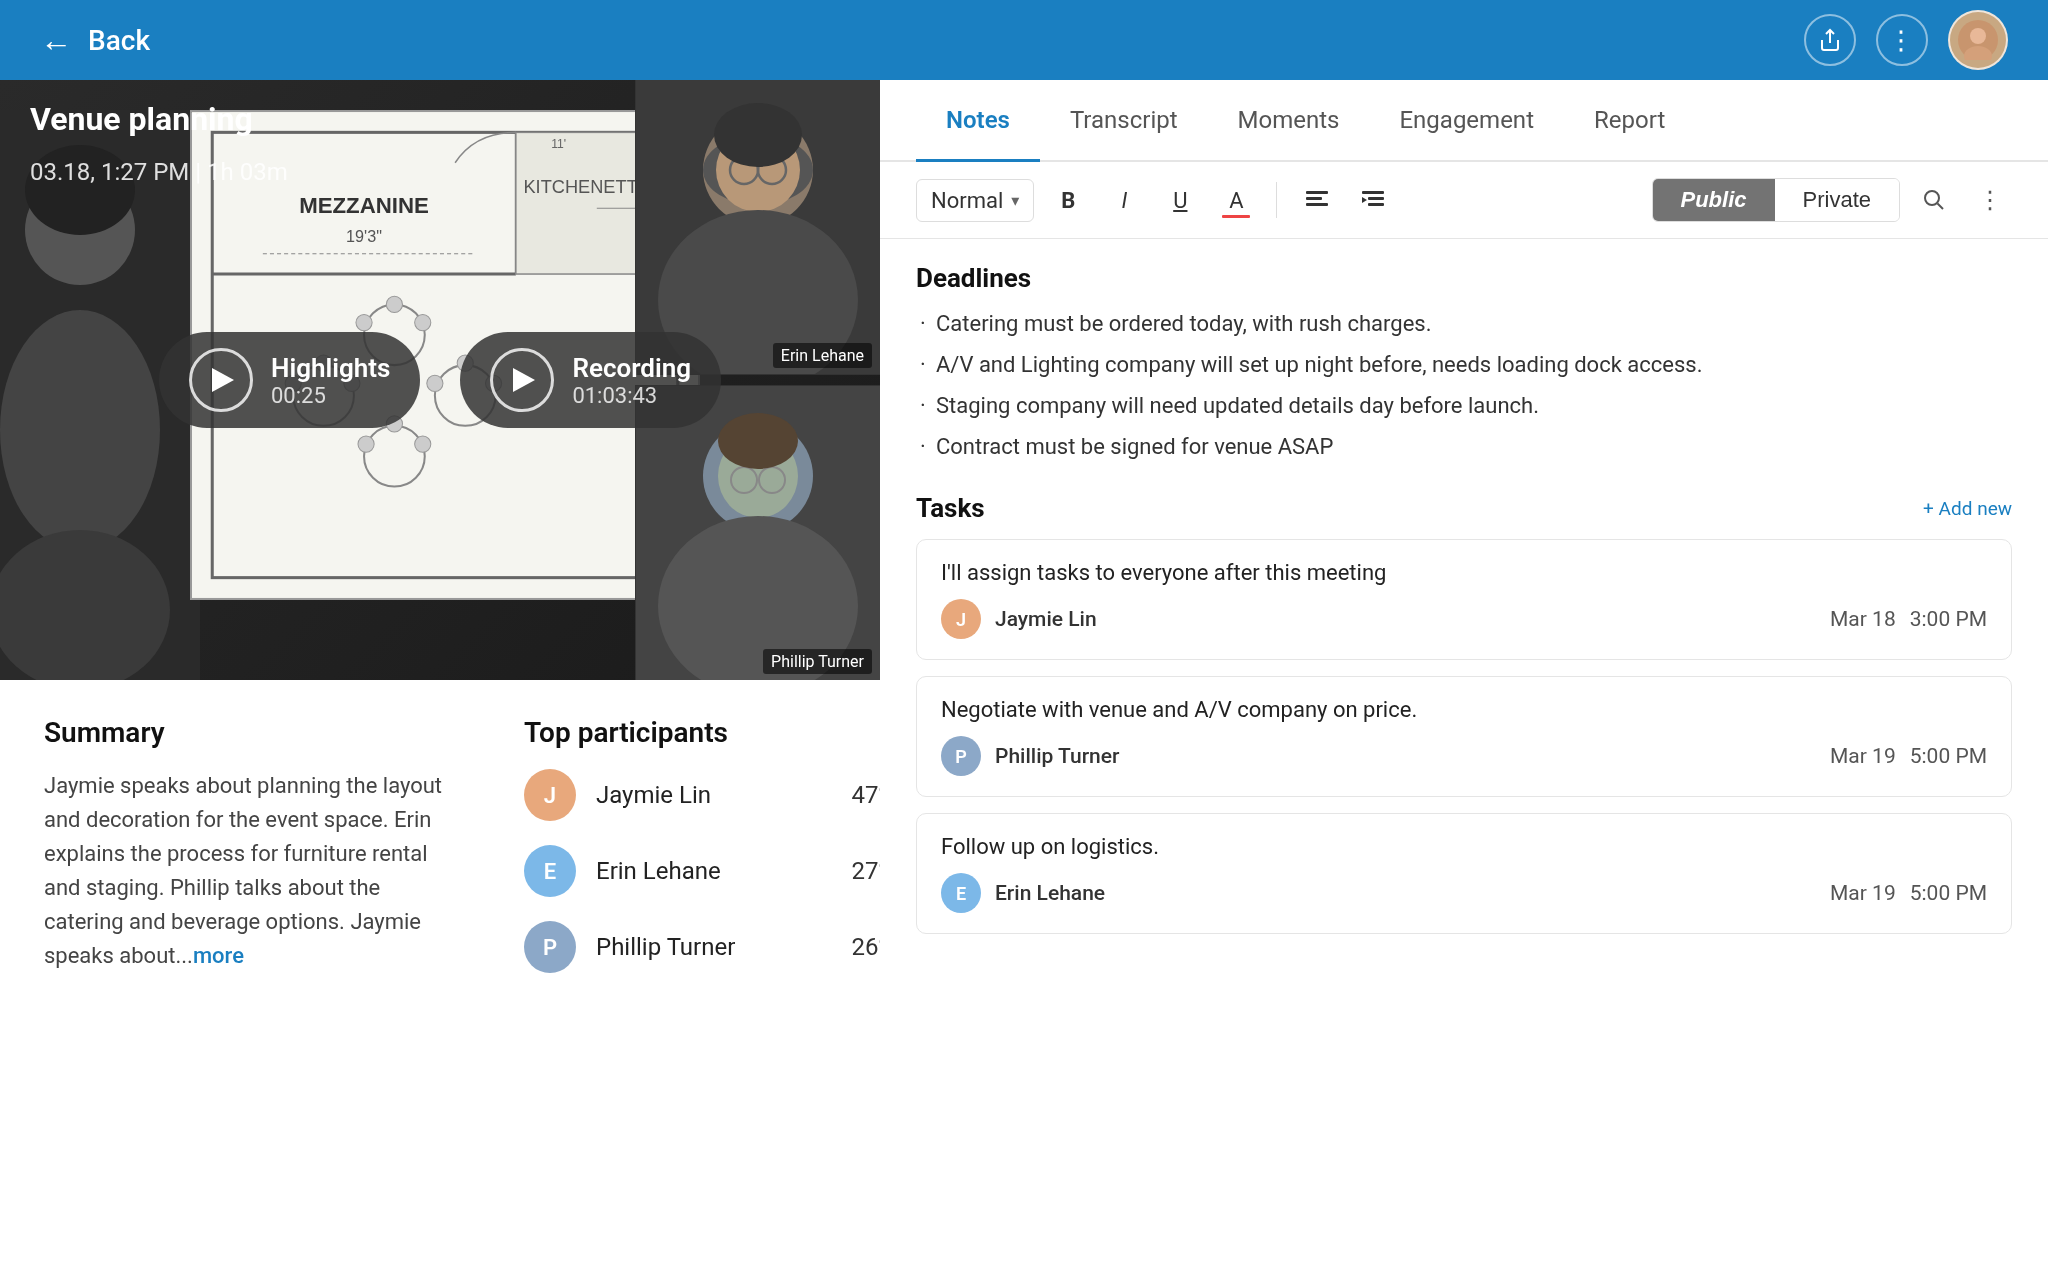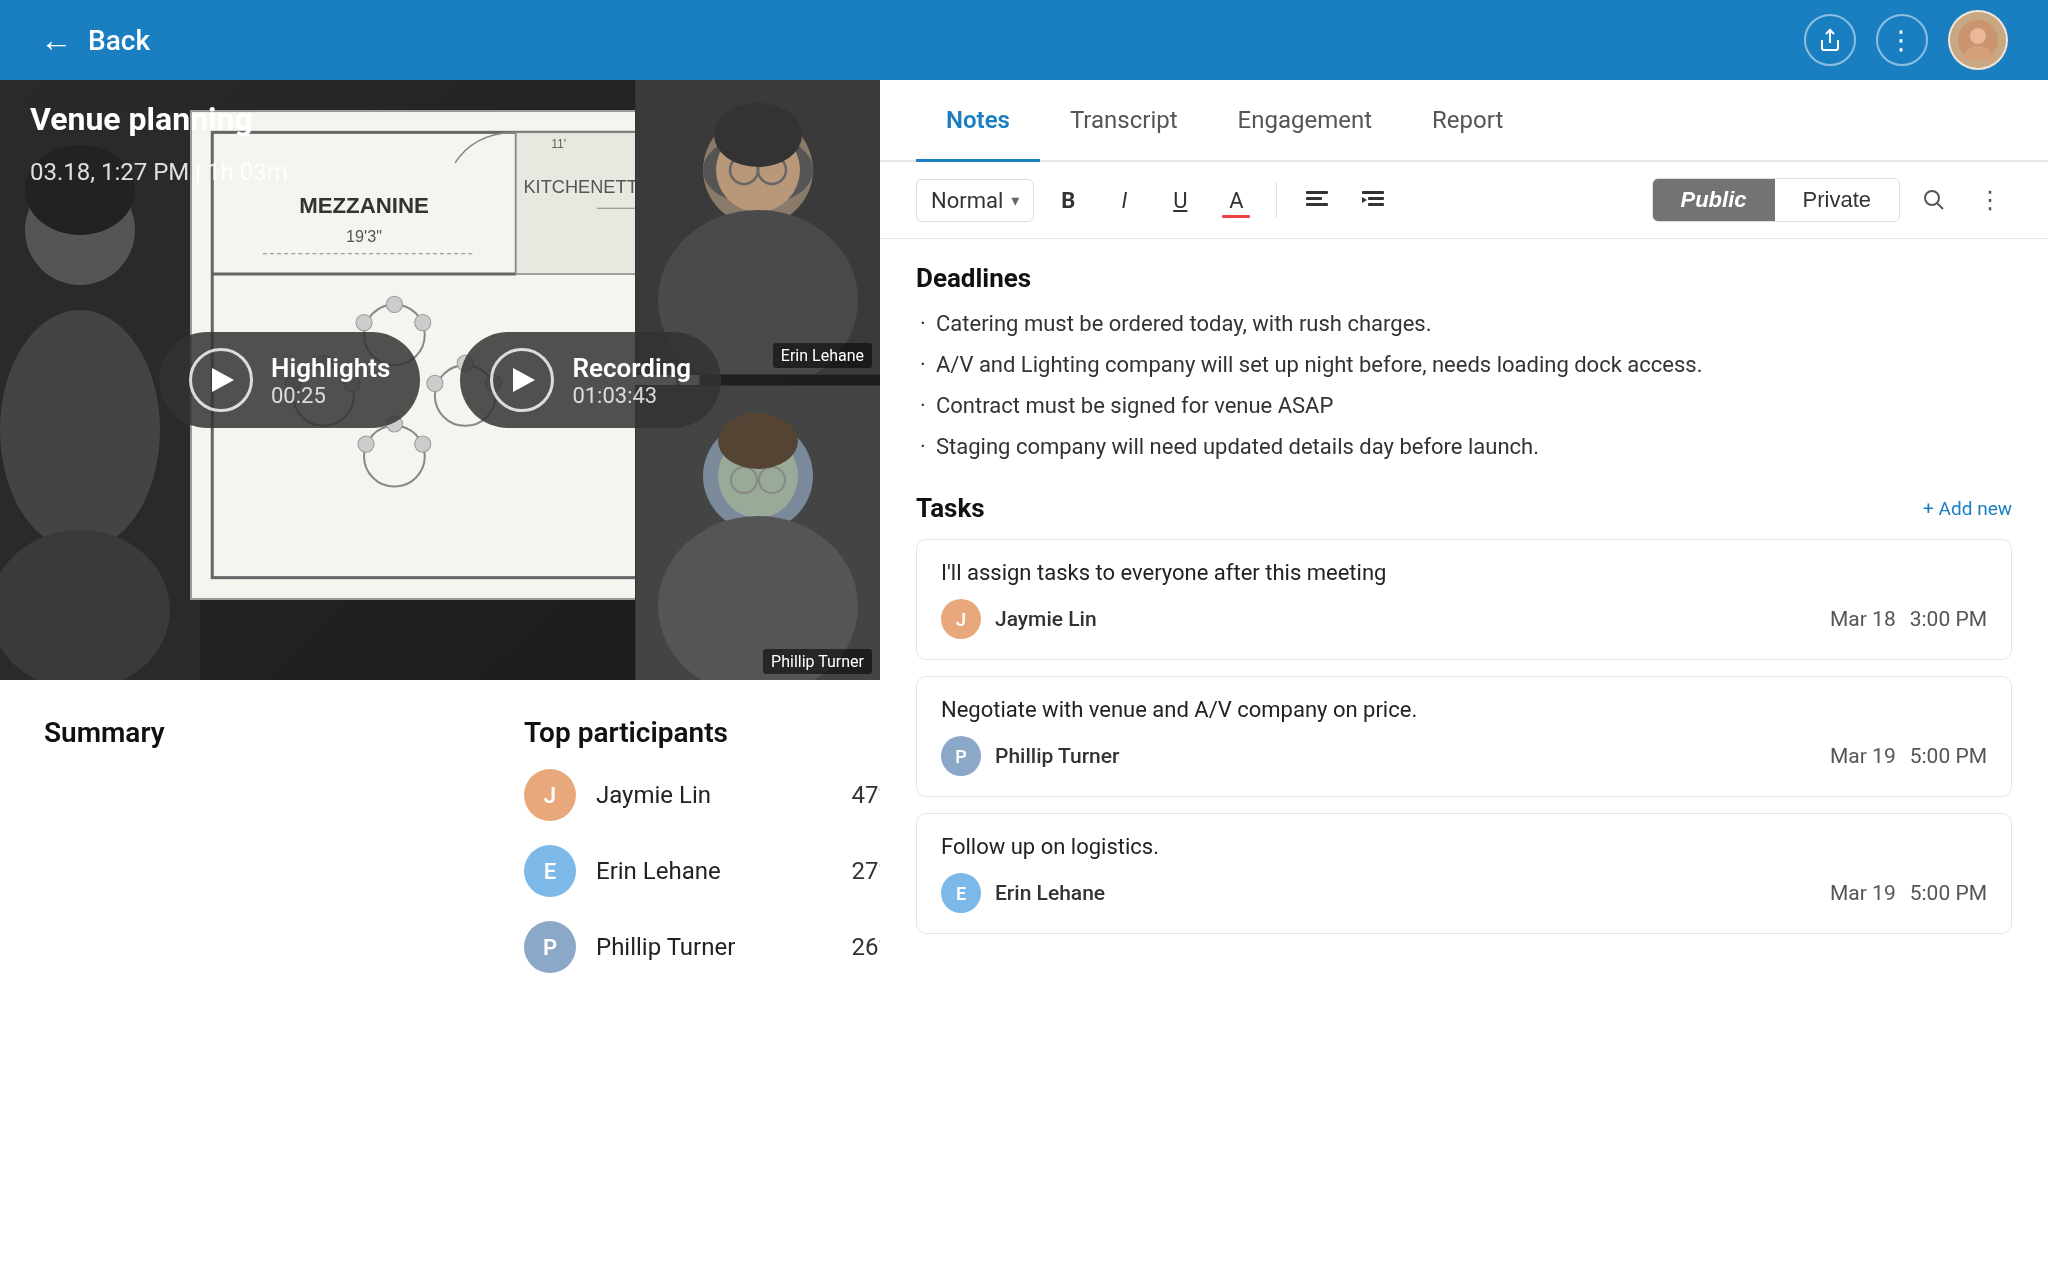--- a/index.html
+++ b/index.html
@@ -622,20 +622,23 @@
             <span class="play-title">Recording</span>
             <span class="play-duration">01:03:43</span>
           </div>
         </div>
       </div>
     </div>
 
     <div class="bottom-section">
       <div class="summary-col">
         <div class="summary-title">Summary</div>
+        <div class="summary-text">
+          <span>Jaymie speaks about planning the layout and decoration for the event space. Erin explains the process for furniture rental and staging. Phillip talks about the catering and beverage options. Jaymie speaks about...</span><span class="more-link">more</span>
+        </div>
       </div>
       <div class="participants-col">
         <div class="participants-title">Top participants</div>
 
         <div class="participant-row">
           <div class="participant-avatar" style="background:#e8a87c;">J</div>
           <span class="participant-name">Jaymie Lin</span>
           <div class="bar-container">
             <div class="bar-fill" style="width:47%;background:#1a7fc1;"></div>
           </div>
@@ -661,20 +664,21 @@
         </div>
       </div>
     </div>
   </div>
 
   <div class="right-panel">
 
     <div class="tabs-row">
       <div class="tab-item active">Notes</div>
       <div class="tab-item">Transcript</div>
+      <div class="tab-item">Moments</div>
       <div class="tab-item">Engagement</div>
       <div class="tab-item">Report</div>
     </div>
 
     <div class="toolbar-row">
       <div class="style-select">
         <span>Normal</span>
         <span class="chevron-down">▾</span>
       </div>
       <div class="toolbar-btn" style="font-weight:700;">B</div>
@@ -713,22 +717,22 @@
       </div>
       <div class="toolbar-icon">⋮</div>
     </div>
 
     <div class="notes-content">
 
       <div class="notes-section">
         <div class="notes-section-title">Deadlines</div>
         <div class="notes-bullet">Catering must be ordered today, with rush charges.</div>
         <div class="notes-bullet">A/V and Lighting company will set up night before, needs loading dock access.</div>
+        <div class="notes-bullet">Staging company will need updated details day before launch.</div>
         <div class="notes-bullet">Contract must be signed for venue ASAP</div>
-        <div class="notes-bullet">Staging company will need updated details day before launch.</div>
       </div>
 
 
       <div class="notes-section">
         <div class="tasks-header">
           <div class="tasks-title">Tasks</div>
           <div class="add-new-btn">+ Add new</div>
         </div>
 
         <div class="task-card">

